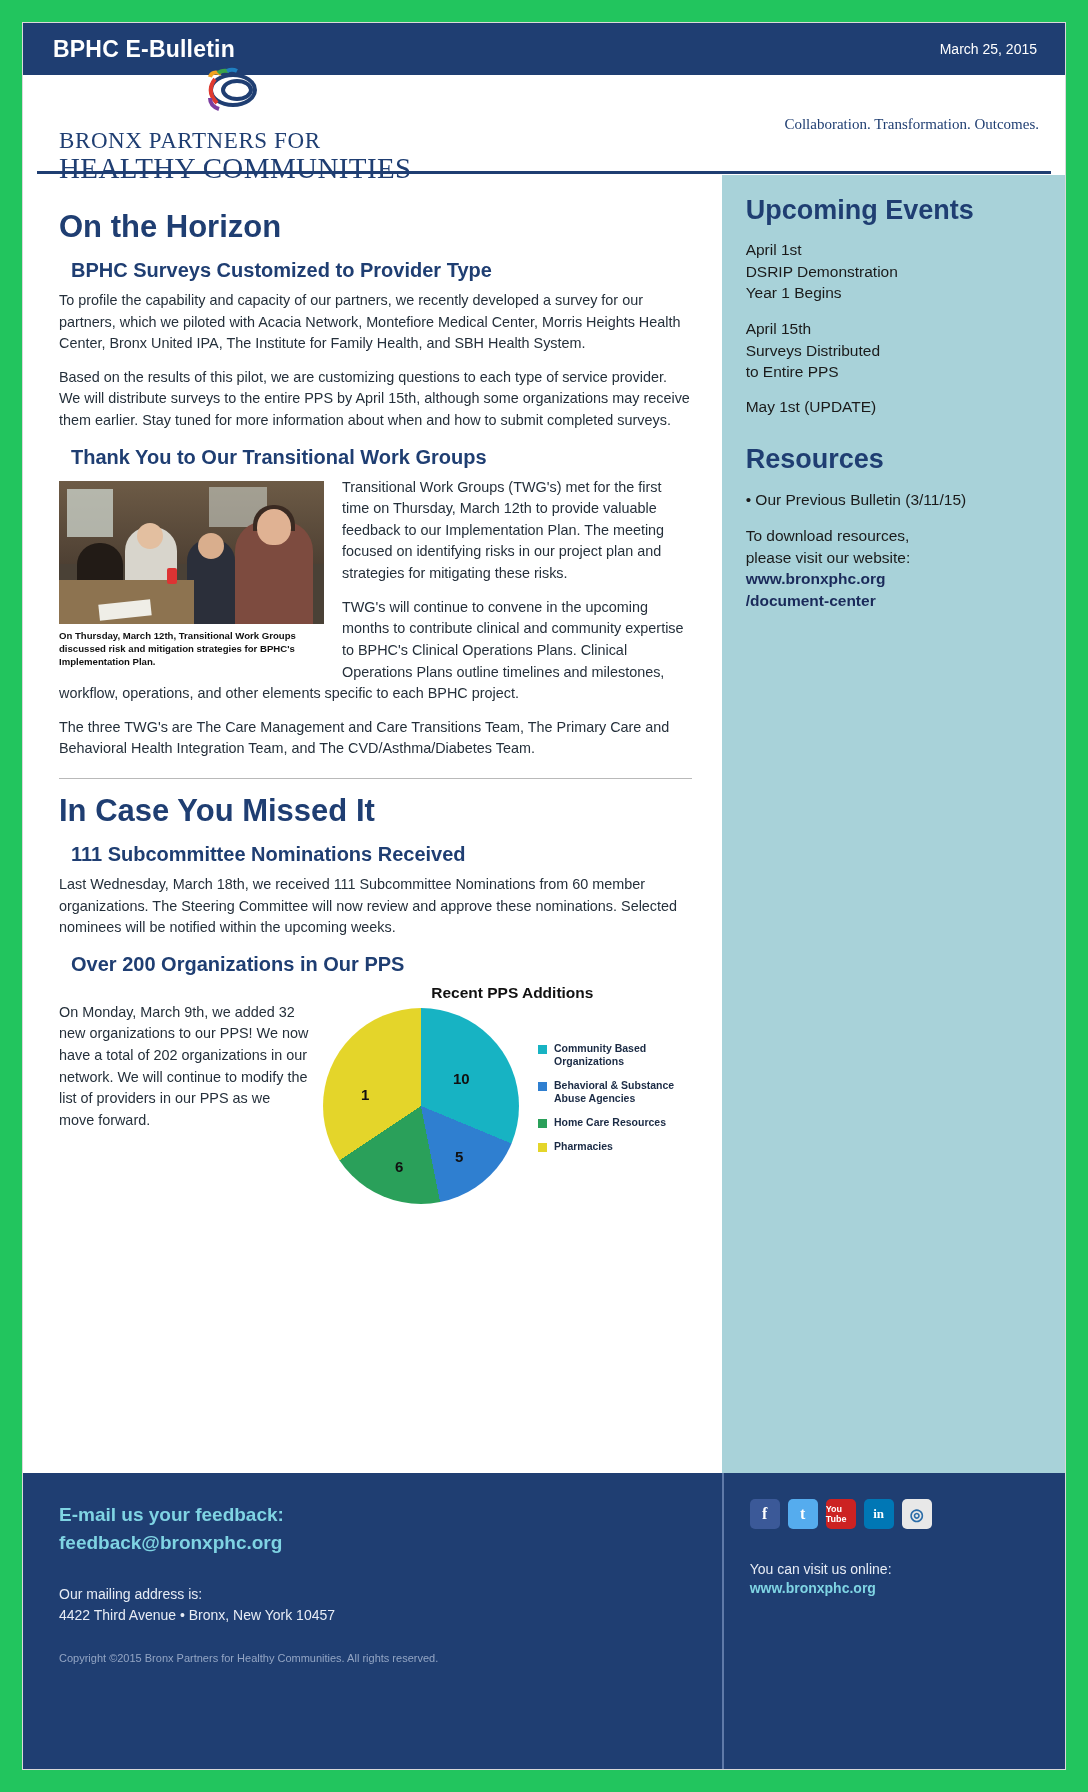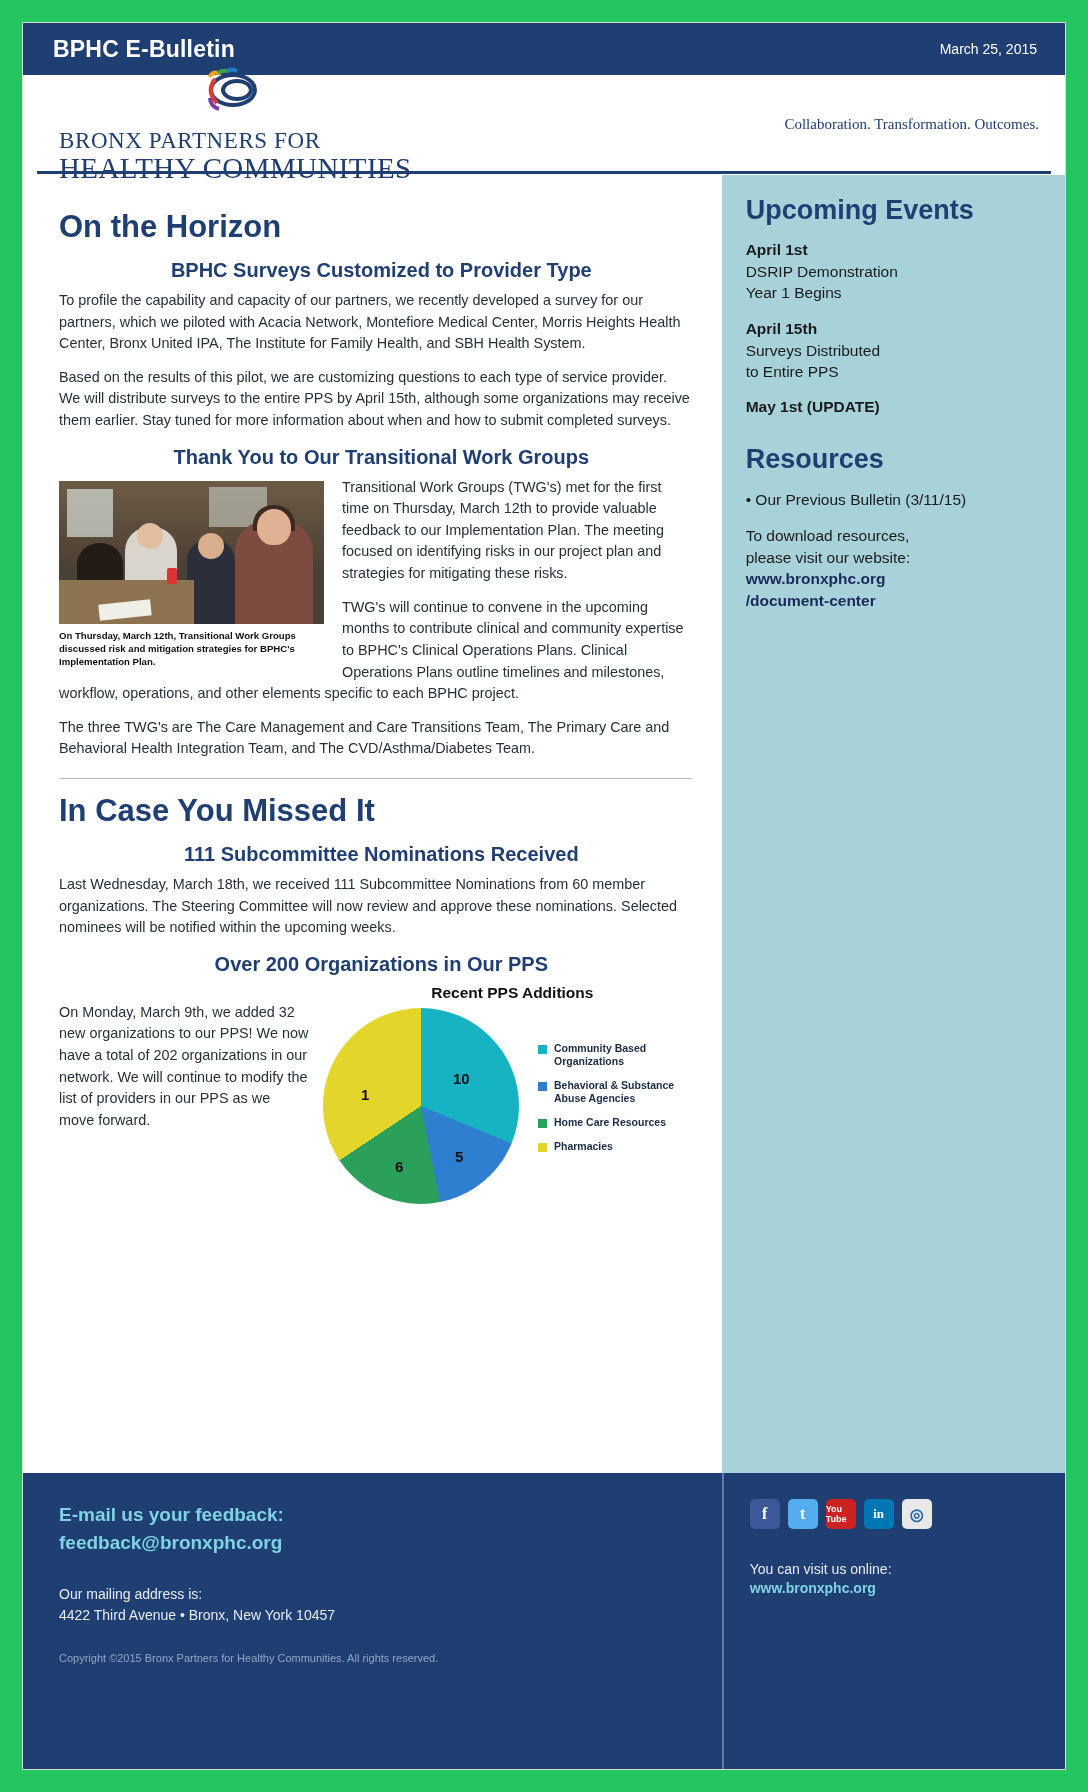--- a/index.html
+++ b/index.html
@@ -102,21 +102,20 @@
     font-size: 31px;
     color: #1f3e72;
     font-weight: bold;
     margin-bottom: 10px;
   }
   h2.sub {
     font-size: 20px;
     color: #1f3e72;
     font-weight: bold;
     margin: 14px 0 8px 12px;
-    text-align: center;
   }
   p.body {
     font-size: 14.4px;
     color: #25303b;
     line-height: 1.5;
     margin-bottom: 12px;
   }
   .rule {
     height: 1px;
     background: #b9b9b9;
@@ -205,21 +204,21 @@
   h2.sidehead {
     font-size: 27px;
     color: #1f3e72;
     font-weight: bold;
     margin-bottom: 14px;
   }
   .evt { margin-bottom: 15px; }
   .evt .d {
     font-size: 15.5px;
     color: #1a1a1a;
-    font-weight: bold;
+    font-weight: normal;
     line-height: 1.35;
   }
   .evt .t {
     font-size: 15.5px;
     color: #1a1a1a;
     line-height: 1.38;
   }
   .side-res { margin-top: 26px; }
   .res-item {
     font-size: 15.5px;

